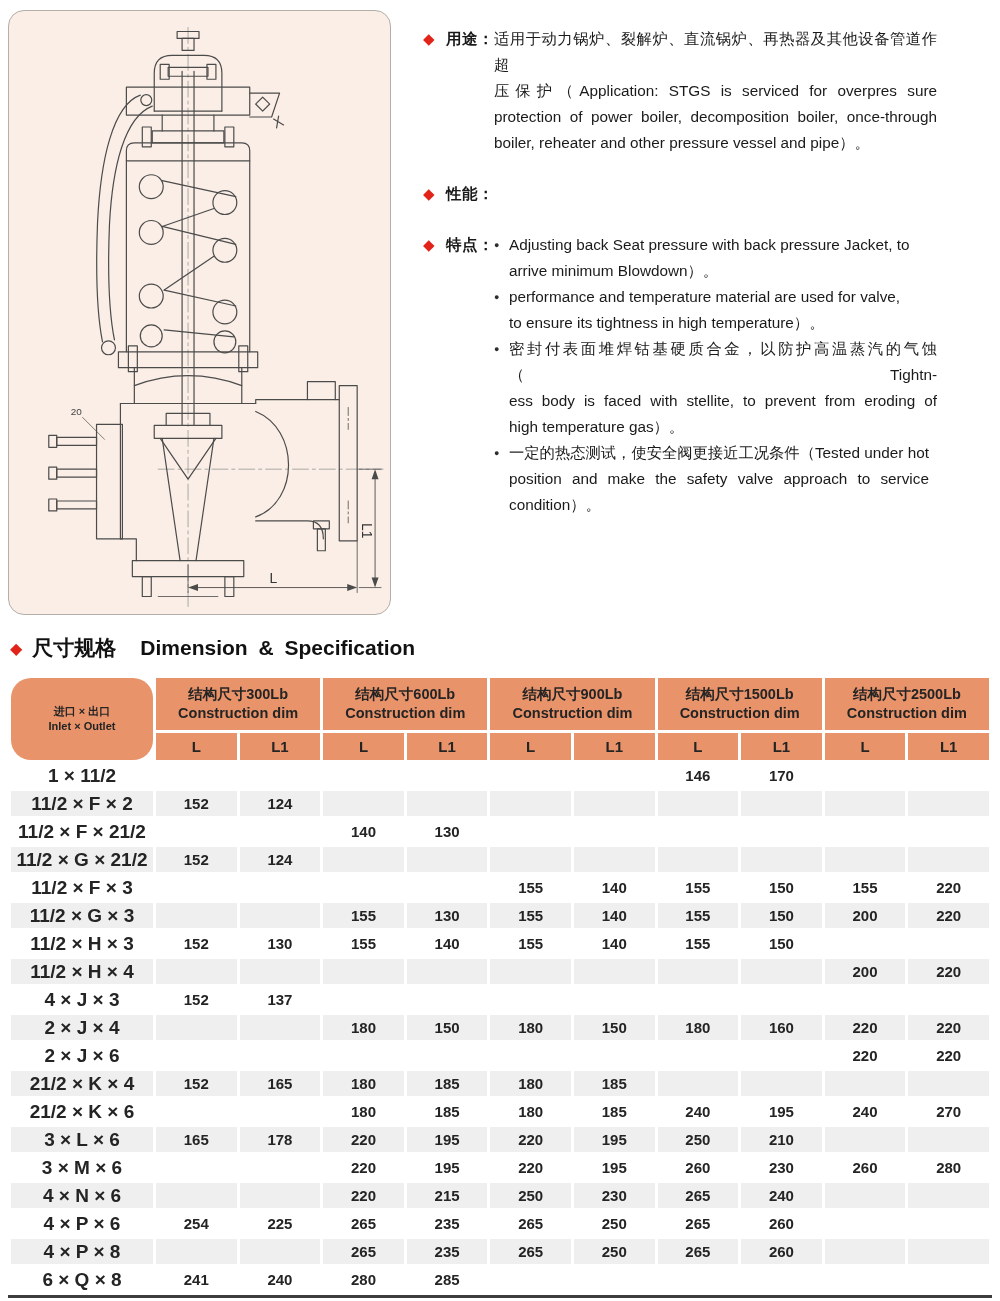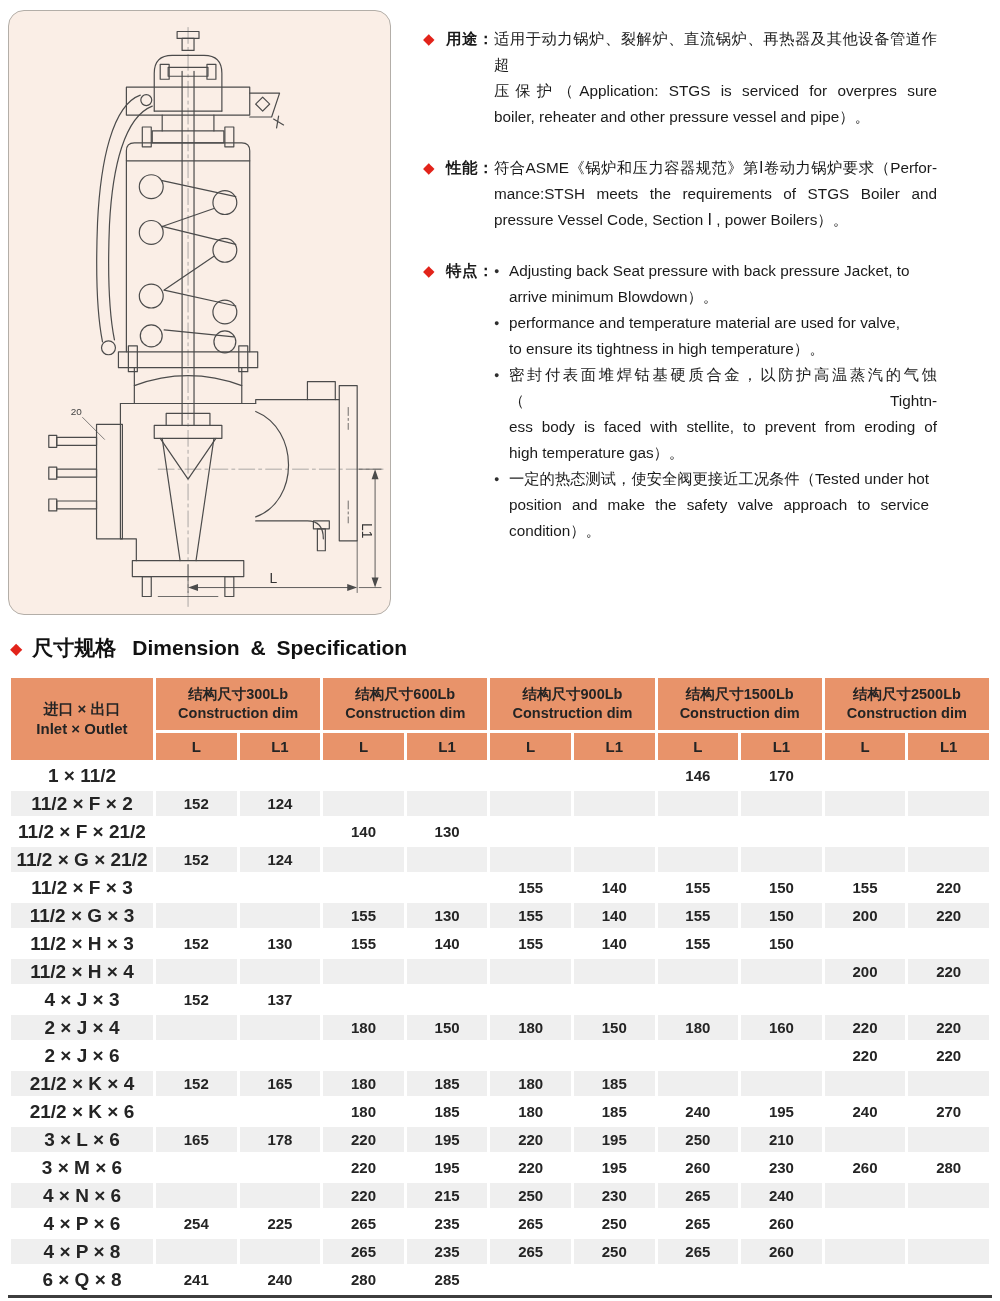--- a/index.html
+++ b/index.html
@@ -21,27 +21,27 @@
   .pbody{flex:1;min-width:0;}
   .line{font-weight:normal;font-size:15.3px;line-height:26px;text-align:justify;text-align-last:justify;white-space:normal;}
   .line.last{text-align-last:left;}
   .bullet{display:flex;}
   .dot{flex:none;width:15px;font-size:9px;line-height:26px;color:#2e2e2e;}
 
   
   .section-title{position:absolute;left:10px;top:634px;display:flex;align-items:center;gap:10px;}
   .section-title .sdiamond{color:var(--red,#e2231a);font-size:16px;}
   .section-title .t{font-weight:bold;font-size:21px;color:#111;}
-  .section-title .t .en{margin-left:16px;word-spacing:5px;}
+  .section-title .t .en{margin-left:24px;word-spacing:5px;}
 
   
   .table-wrap{position:absolute;left:8px;top:675px;width:984px;border-bottom:3px solid #3d3d3d;}
   table{width:100%;border-collapse:separate;border-spacing:3px;table-layout:fixed;}
   th,td{padding:0;text-align:center;vertical-align:middle;font-weight:bold;color:#242424;}
-  th.corner{background:var(--hdr,#e8936a);font-size:15px;line-height:1.35;}
+  th.corner{background:var(--hdr,#e8936a);font-size:11px;line-height:1.35;border-radius:20px;}
   th.grp{background:var(--hdr,#e8936a);height:52px;font-size:14.5px;line-height:1.3;}
   th.sub{background:var(--hdr,#e8936a);height:27px;font-size:15px;}
   td{height:25px;font-size:15px;background:#fff;}
   tr.alt td{background:var(--alt,#efefef);}
   td.lbl{font-size:19px;}
 </style>
 </head>
 <body>
 
 <div class="drawing-box">
@@ -148,34 +148,28 @@
 </div>
 
 <div class="intro">
     <div class="para">
       <span class="diamond">◆</span>
       <span class="plabel">用途：</span>
       <div class="pbody">
         <div class="lines">
           <div class="line">适用于动力锅炉、裂解炉、直流锅炉、再热器及其他设备管道作超</div>
           <div class="line">压保护（Application: STGS is serviced for overpres sure</div>
+          <div class="line">protection of power boiler, decomposition boiler, once-through</div>
           <div class="line last">boiler, reheater and other pressure vessel and pipe）。</div>
         </div>
       </div>
     </div>
     <div class="para">
       <span class="diamond">◆</span>
       <span class="plabel">性能：</span>
-      <div class="pbody">
-        <div class="lines">
-          <div class="line">符合ASME《锅炉和压力容器规范》第Ⅰ卷动力锅炉要求（Perfor-</div>
-          <div class="line">mance:STSH meets the requirements of STGS Boiler and</div>
-          <div class="line last">pressure Vessel Code, Section Ⅰ , power Boilers）。</div>
-        </div>
-      </div>
     </div>
     <div class="para">
       <span class="diamond">◆</span>
       <span class="plabel">特点：</span>
       <div class="pbody">
         <div class="bullet">
           <span class="dot">●</span>
           <div class="lines">
             <div class="line">Adjusting back Seat pressure with back pressure Jacket, to</div>
             <div class="line last">arrive minimum Blowdown）。</div>

